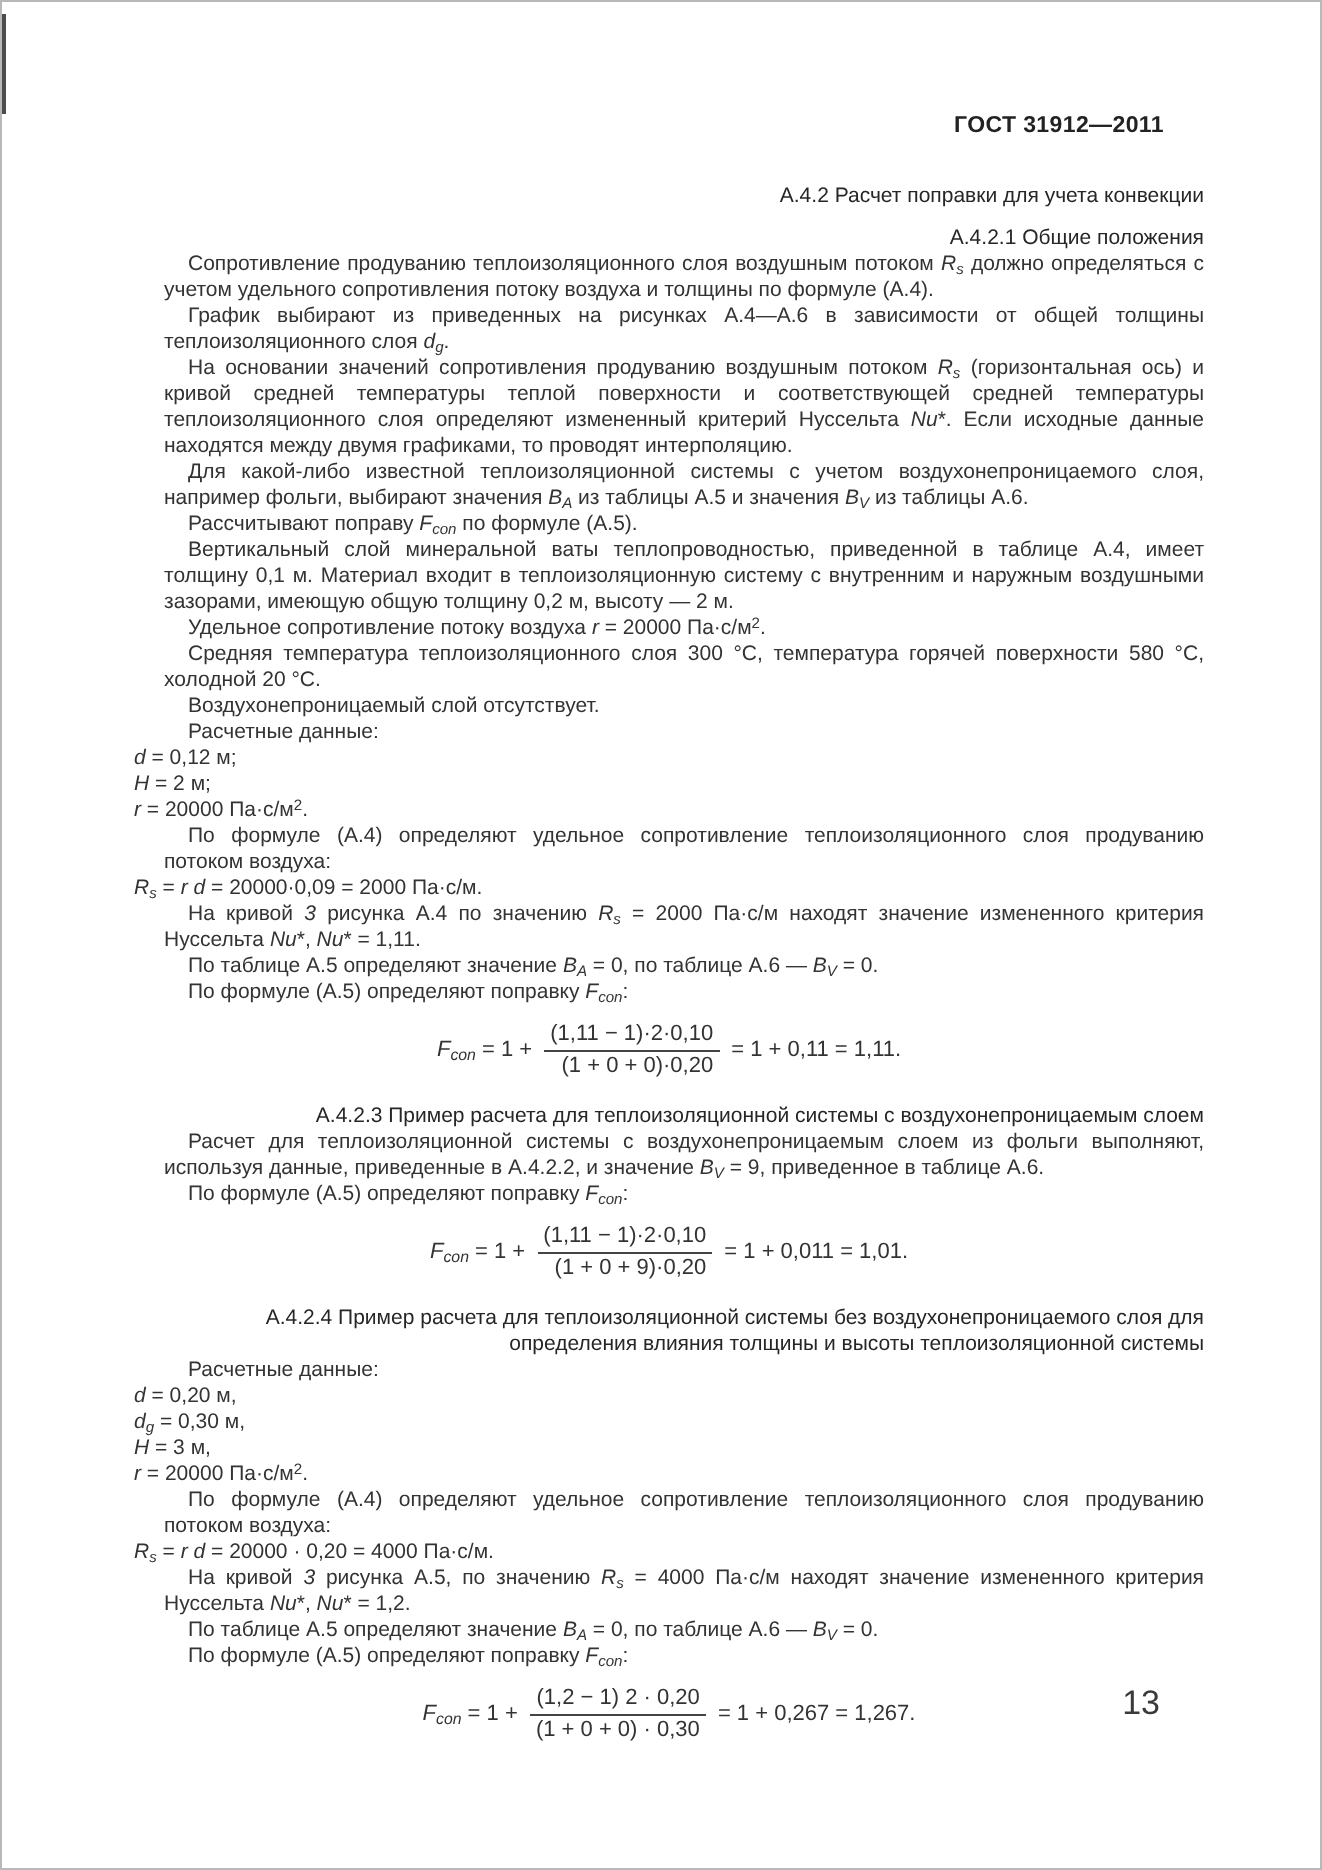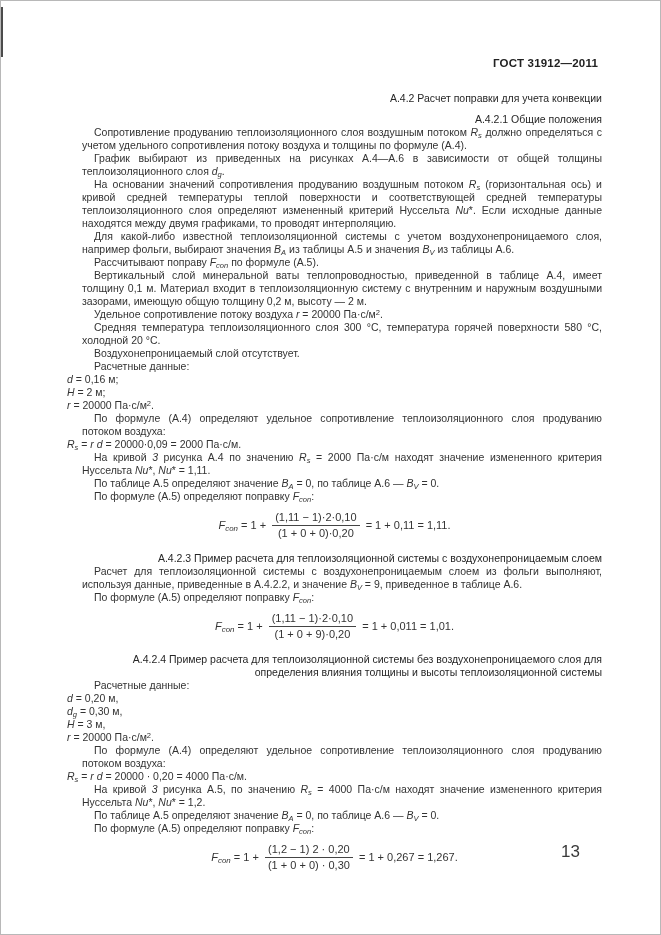--- a/index.html
+++ b/index.html
@@ -15,40 +15,40 @@
     background:#ffffff;
     border:1px solid #b8b8b8;
     box-sizing:border-box;
   }
   .scan-artifact {
     position:absolute; left:0; top:6px;
     width:2px; height:50px;
     background:#4c4c4c;
   }
   .doc-header {
-    position:absolute; top:56px; left:66px; right:62px;
+    position:absolute; top:56px; left:66px; right:78px;
     text-align:right;
     font-weight:bold; font-size:11.5px; color:#222;
     letter-spacing:0.2px;
   }
   .doc-body {
     position:absolute; top:91px; left:66px; width:535px;
     font-size:10.5px; line-height:13px; color:#333;
   }
   .blk { margin:0; }
   .blk.para { text-align:justify; text-indent:12px;margin-left:15px; }
   .blk.heading { font-weight:normal; color:#262626; text-indent:12px; text-align:right; }
   .blk.data { text-align:left; text-indent:0; }
   .doc-body > .heading:first-child { margin-bottom:8px; }
   .blk.formula {
     display:flex; justify-content:center; align-items:center;
     margin:8px 0 12px; font-size:11px; white-space:pre;
     text-indent:0;
   }
-  .blk.formula .frac { display:inline-block; text-align:center; margin:0 3px; }
+  .blk.formula .frac { display:inline-block; text-align:right; margin:0 3px; }
   .blk.formula .frac .num { display:block; border-bottom:1px solid #444; padding:0 3px 1px; }
   .blk.formula .frac .den { display:block; padding:1px 3px 0; }
   .formula + .heading { margin-top:6px; }
   .it  { font-style:italic; }
   .sub { font-size:0.72em; position:relative; top:0.28em;  line-height:0; }
   .sup { font-size:0.72em; position:relative; top:-0.38em; line-height:0; }
   .page-number {
     position:absolute; top:841px; right:80px;
     font-size:17px; color:#3a3a3a;
   }
@@ -65,21 +65,21 @@
       <div class="blk para"><span>Сопротивление продуванию теплоизоляционного слоя воздушным потоком </span><span class="it">R</span><span class="it sub">s</span><span> должно определяться с учетом удельного сопротивления потоку воздуха и толщины по формуле (А.4).</span></div>
       <div class="blk para"><span>График выбирают из приведенных на рисунках А.4—А.6 в зависимости от общей толщины теплоизоляционного слоя </span><span class="it">d</span><span class="it sub">g</span><span>.</span></div>
       <div class="blk para"><span>На основании значений сопротивления продуванию воздушным потоком </span><span class="it">R</span><span class="it sub">s</span><span> (горизонтальная ось) и кривой средней температуры теплой поверхности и соответствующей средней температуры теплоизоляционного слоя определяют измененный критерий Нуссельта </span><span class="it">Nu</span><span>*. Если исходные данные находятся между двумя графиками, то проводят интерполяцию.</span></div>
       <div class="blk para"><span>Для какой-либо известной теплоизоляционной системы с учетом воздухонепроницаемого слоя, например фольги, выбирают значения </span><span class="it">B</span><span class="it sub">A</span><span> из таблицы А.5 и значения </span><span class="it">B</span><span class="it sub">V</span><span> из таблицы А.6.</span></div>
       <div class="blk para"><span>Рассчитывают поправу </span><span class="it">F</span><span class="it sub">con</span><span> по формуле (А.5).</span></div>
       <div class="blk para"><span>Вертикальный слой минеральной ваты теплопроводностью, приведенной в таблице А.4, имеет толщину 0,1 м. Материал входит в теплоизоляционную систему с внутренним и наружным воздушными зазорами, имеющую общую толщину 0,2 м, высоту — 2 м.</span></div>
       <div class="blk para"><span>Удельное сопротивление потоку воздуха </span><span class="it">r</span><span> = 20000 Па·с/м</span><span class="sup">2</span><span>.</span></div>
       <div class="blk para"><span>Средняя температура теплоизоляционного слоя 300 °С, температура горячей поверхности 580 °С, холодной 20 °С.</span></div>
       <div class="blk para"><span>Воздухонепроницаемый слой отсутствует.</span></div>
       <div class="blk para"><span>Расчетные данные:</span></div>
-      <div class="blk data"><span class="it">d</span><span> = 0,16 м;</span></div>
+      <div class="blk data"><span class="it">d</span><span> = 0,12 м;</span></div>
       <div class="blk data"><span class="it">H</span><span> = 2 м;</span></div>
       <div class="blk data"><span class="it">r</span><span> = 20000 Па·с/м</span><span class="sup">2</span><span>.</span></div>
       <div class="blk para"><span>По формуле (А.4) определяют удельное сопротивление теплоизоляционного слоя продуванию потоком воздуха:</span></div>
       <div class="blk data"><span class="it">R</span><span class="it sub">s</span><span> = </span><span class="it">r</span><span> </span><span class="it">d</span><span> = 20000·0,09 = 2000 Па·с/м.</span></div>
       <div class="blk para"><span>На кривой </span><span class="it">3</span><span> рисунка А.4 по значению </span><span class="it">R</span><span class="it sub">s</span><span> = 2000 Па·с/м находят значение измененного критерия Нуссельта </span><span class="it">Nu</span><span>*, </span><span class="it">Nu</span><span>* = 1,11.</span></div>
       <div class="blk para"><span>По таблице А.5 определяют значение </span><span class="it">B</span><span class="it sub">A</span><span> = 0, по таблице А.6  —  </span><span class="it">B</span><span class="it sub">V</span><span> = 0.</span></div>
       <div class="blk para"><span>По формуле (А.5) определяют поправку </span><span class="it">F</span><span class="it sub">con</span><span>:</span></div>
       <div class="blk formula"><span><span class="it">F</span><span class="it sub">con</span><span> = 1 + </span></span><span class="frac"><span class="num">(1,11 − 1)·2·0,10</span><span class="den">(1 + 0 + 0)·0,20</span></span><span> = 1 + 0,11 = 1,11.</span></div>
       <div class="blk heading"><span>А.4.2.3 Пример расчета для теплоизоляционной системы с воздухонепроницаемым слоем</span></div>
       <div class="blk para"><span>Расчет для теплоизоляционной системы с воздухонепроницаемым слоем из фольги выполняют, используя данные, приведенные в А.4.2.2, и значение </span><span class="it">B</span><span class="it sub">V</span><span> = 9, приведенное в таблице А.6.</span></div>

